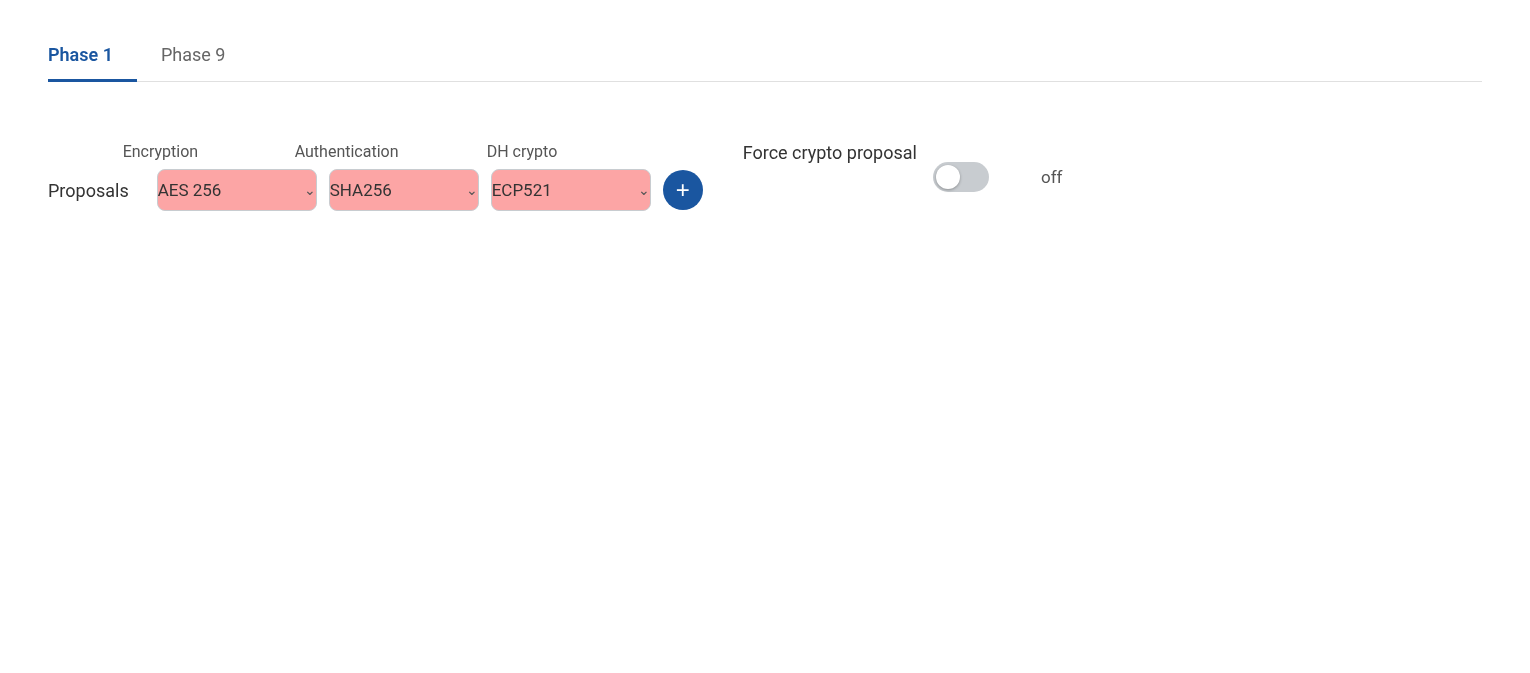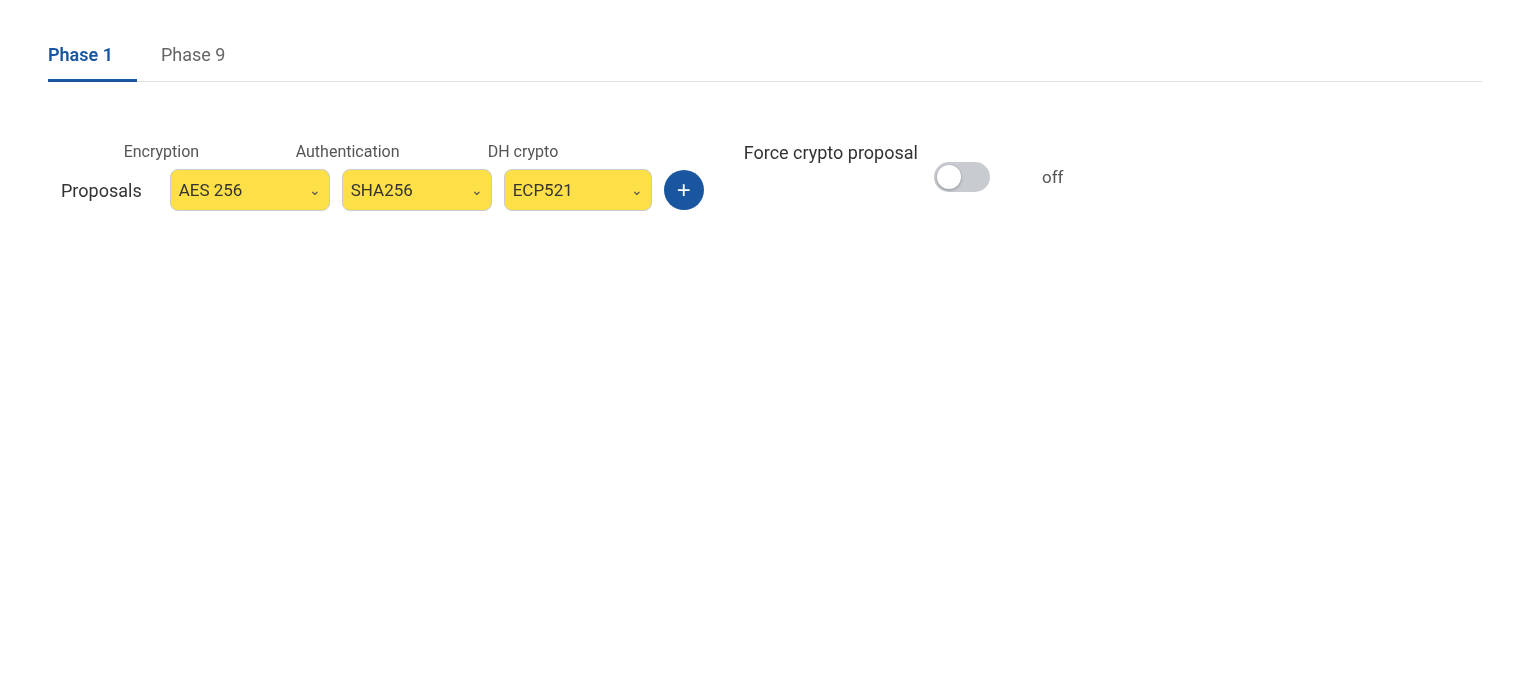--- a/index.html
+++ b/index.html
@@ -93,47 +93,46 @@
     .proposals-row {
       display: flex;
       align-items: center;
       gap: 12px;
     }
 
     .proposals-label {
       font-size: 18px;
       color: #333;
       margin-right: 16px;
-      margin-left: 13px;
     }
 
     .dropdown-select {
       display: flex;
       align-items: center;
       justify-content: space-between;
       border: 1.5px solid #c8ccd0;
       border-radius: 8px;
-      padding: 10px 8px;
-      background: #fde047;
+      padding: 10px 0;
+      background: #fca5a5;
       cursor: pointer;
       font-size: 17px;
       color: #333;
       gap: 12px;
     }
 
     .dropdown-encryption {
       width: 160px;
     }
 
     .dropdown-auth {
       width: 150px;
     }
 
     .dropdown-dh {
-      width: 148px;
+      width: 160px;
       gap: 41px;
     }
 
     .chevron-icon {
       color: #555;
       font-size: 14px;
     }
 
     .add-button {
       width: 40px;

